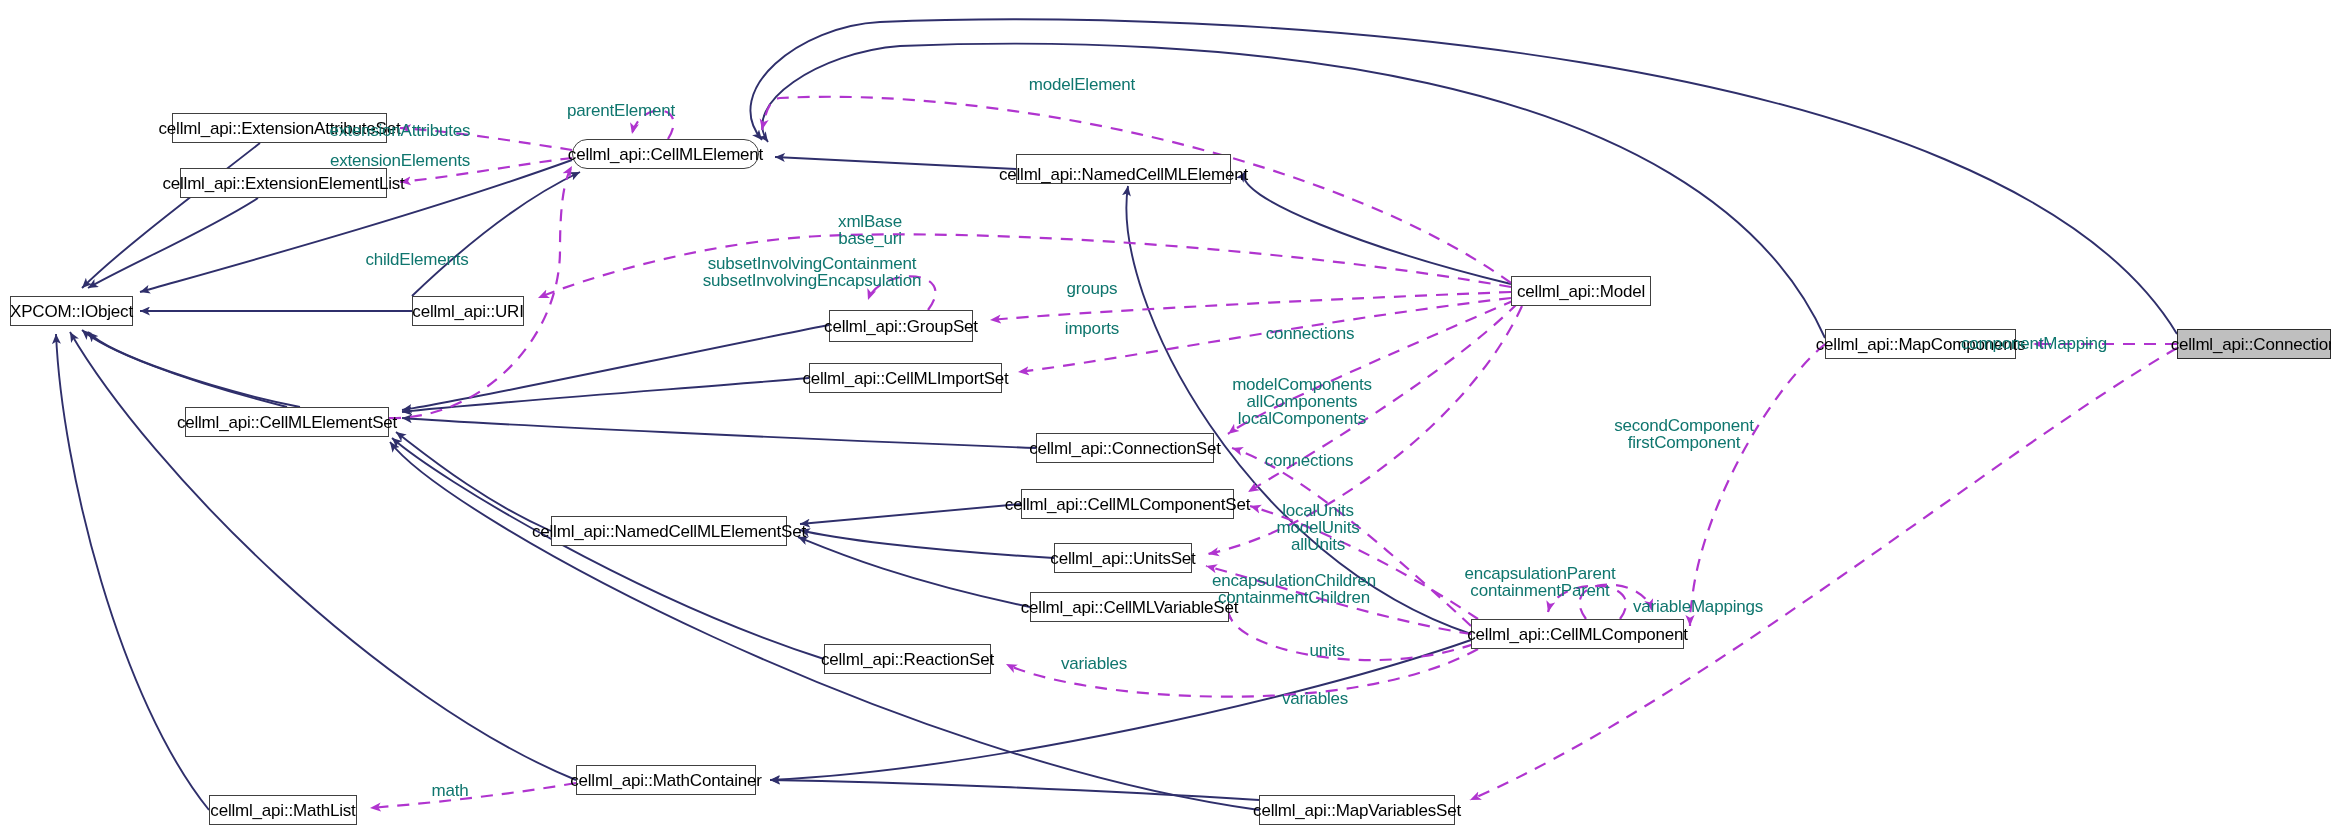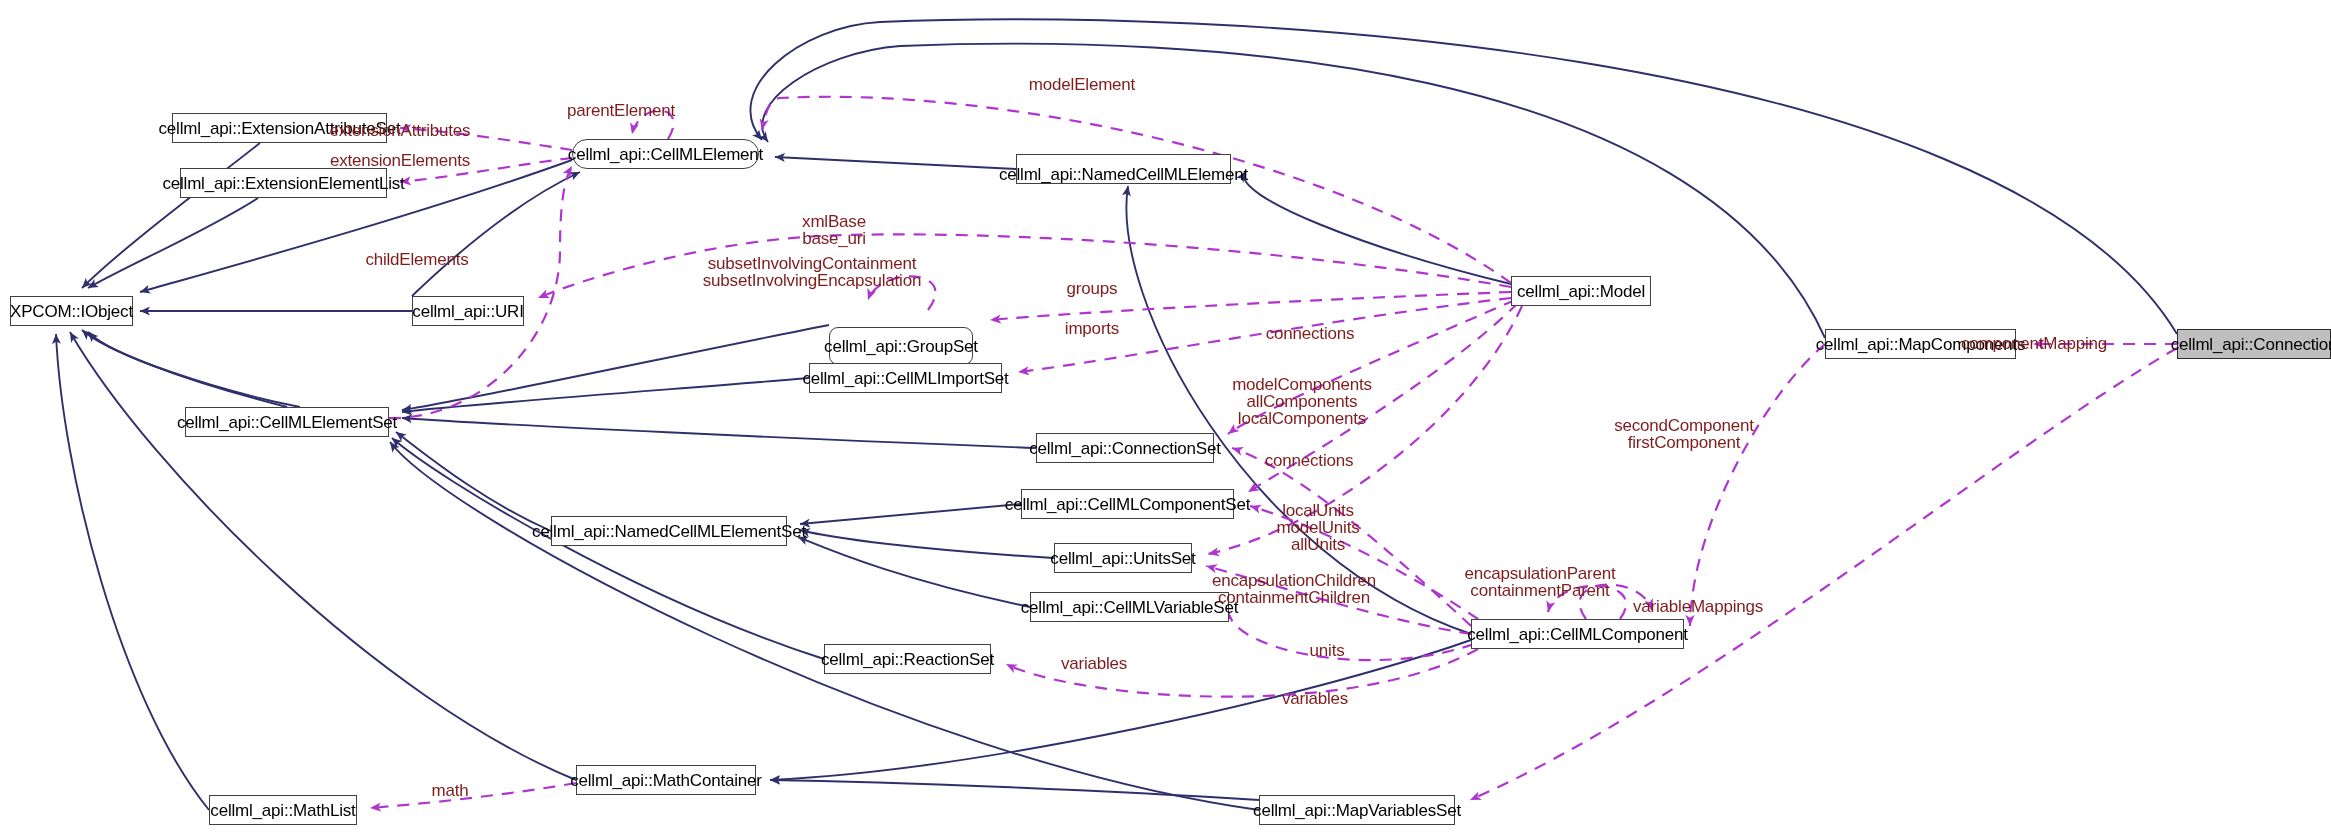--- a/index.html
+++ b/index.html
@@ -16,21 +16,21 @@
     white-space:nowrap;
     font-size:17px;
     line-height:1;
     letter-spacing:-0.2px;
     padding:0 9px;
     height:30px;
   }
   .node.highlight{background:#bfbfbf;border-color:#2b2b2b;}
   .elabel{
     position:absolute;
-    color:#7f1d1d;
+    color:#0f766e;
     font-size:17px;
     line-height:17px;
     white-space:pre;
     text-align:center;
     letter-spacing:-0.2px;
   }
 </style>
 </head>
 <body>
 
@@ -143,21 +143,21 @@
     </div>
     <div class="node" style="left: 1016px; top: 154px; width: 215px; height: 30px; align-items: flex-end;">
       <span>cellml_api::NamedCellMLElement</span>
     </div>
     <div class="node" style="left: 412px; top: 296px; width: 112px; height: 30px;">
       <span>cellml_api::URI</span>
     </div>
     <div class="node" style="left: 1511px; top: 276px; width: 140px; height: 30px;">
       <span>cellml_api::Model</span>
     </div>
-    <div class="node" style="left: 829px; top: 327px; width: 144px; height: 38px; border-radius: 9px;">
+    <div class="node" style="left: 829px; top: 310px; width: 144px; height: 32px;">
       <span>cellml_api::GroupSet</span>
     </div>
     <div class="node" style="left: 185px; top: 407px; width: 204px; height: 30px;">
       <span>cellml_api::CellMLElementSet</span>
     </div>
     <div class="node" style="left: 809px; top: 363px; width: 193px; height: 30px;">
       <span>cellml_api::CellMLImportSet</span>
     </div>
     <div class="node" style="left: 1036px; top: 433px; width: 178px; height: 30px;">
       <span>cellml_api::ConnectionSet</span>
@@ -193,21 +193,21 @@
       <span>cellml_api::MapComponents</span>
     </div>
     <div class="node highlight" style="left: 2177px; top: 329px; width: 154px; height: 30px;">
       <span>cellml_api::Connection</span>
     </div>
     <div class="elabel" style="left: 400px; top: 122px; transform: translateX(-50%);">extensionAttributes</div>
     <div class="elabel" style="left: 400px; top: 152px; transform: translateX(-50%);">extensionElements</div>
     <div class="elabel" style="left: 621px; top: 102px; transform: translateX(-50%);">parentElement</div>
     <div class="elabel" style="left: 1082px; top: 76px; transform: translateX(-50%);">modelElement</div>
     <div class="elabel" style="left: 417px; top: 251px; transform: translateX(-50%);">childElements</div>
-    <div class="elabel" style="left: 834px; top: 213px; transform: translateX(-50%);">xmlBase
+    <div class="elabel" style="left: 870px; top: 213px; transform: translateX(-50%);">xmlBase
 base_uri</div>
     <div class="elabel" style="left: 812px; top: 255px; transform: translateX(-50%);">subsetInvolvingContainment
 subsetInvolvingEncapsulation</div>
     <div class="elabel" style="left: 1092px; top: 280px; transform: translateX(-50%);">groups</div>
     <div class="elabel" style="left: 1092px; top: 320px; transform: translateX(-50%);">imports</div>
     <div class="elabel" style="left: 1310px; top: 325px; transform: translateX(-50%);">connections</div>
     <div class="elabel" style="left: 1302px; top: 376px; transform: translateX(-50%);">modelComponents
 allComponents
 localComponents</div>
     <div class="elabel" style="left: 1309px; top: 452px; transform: translateX(-50%);">connections</div>

